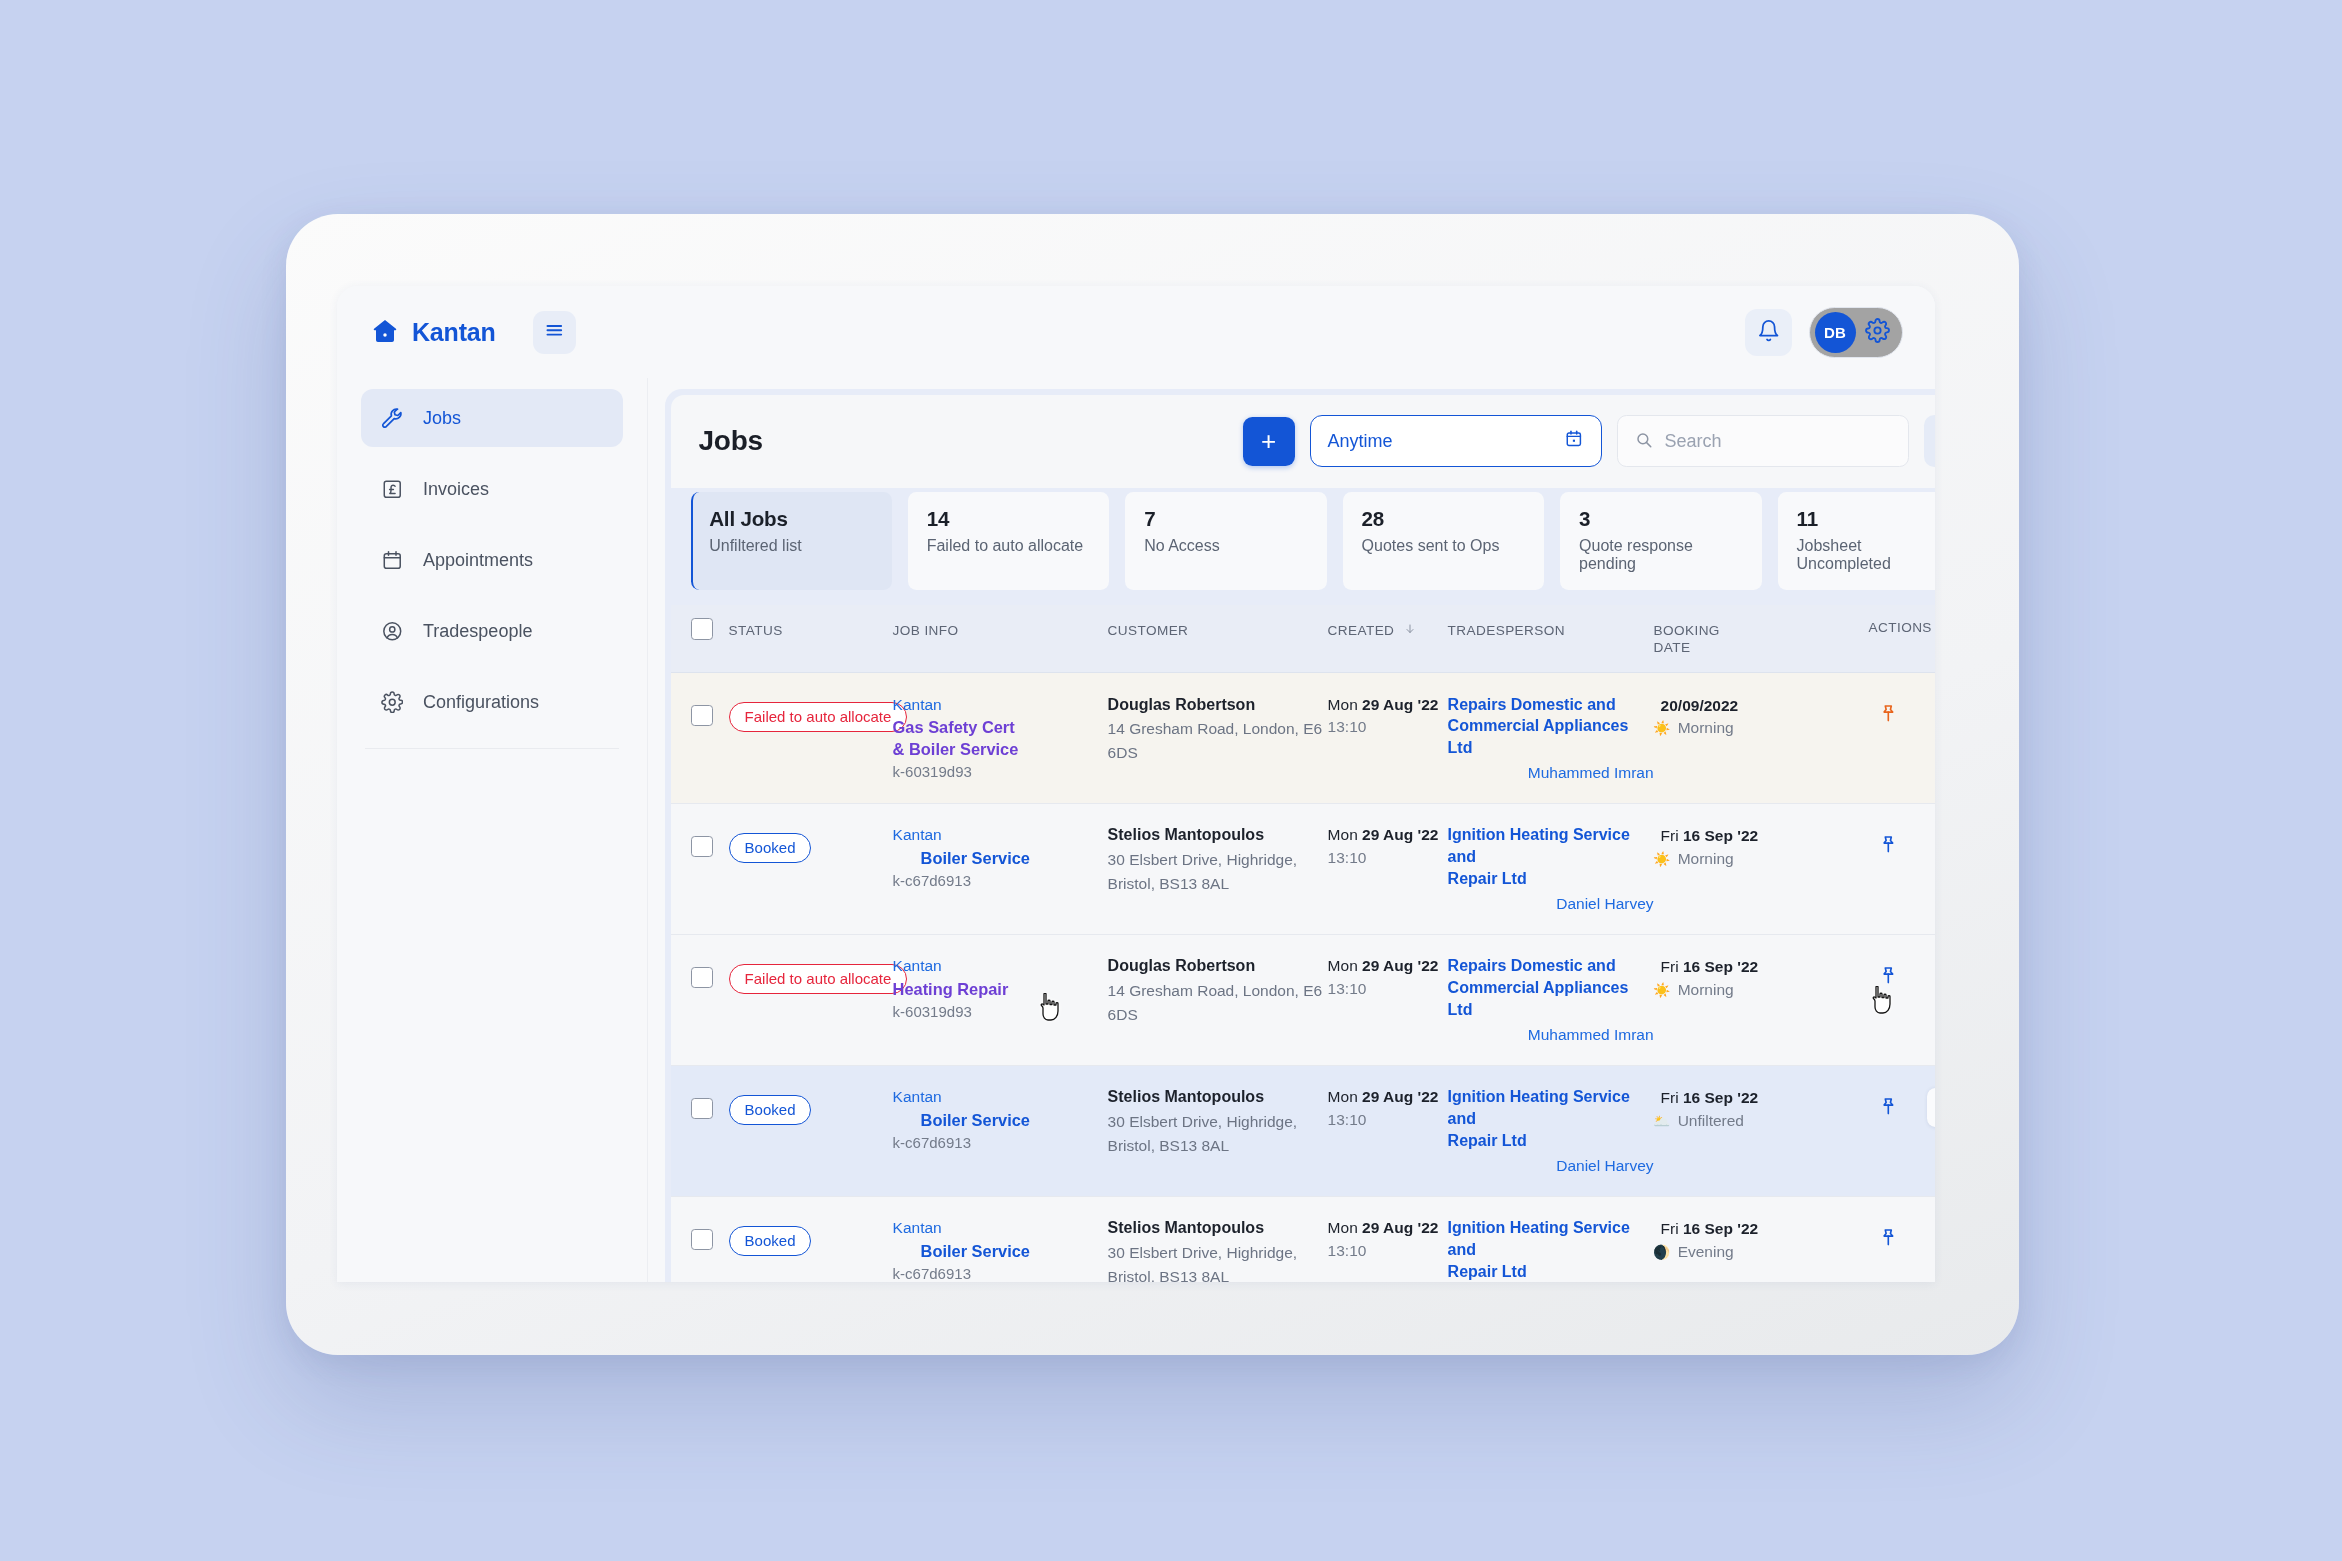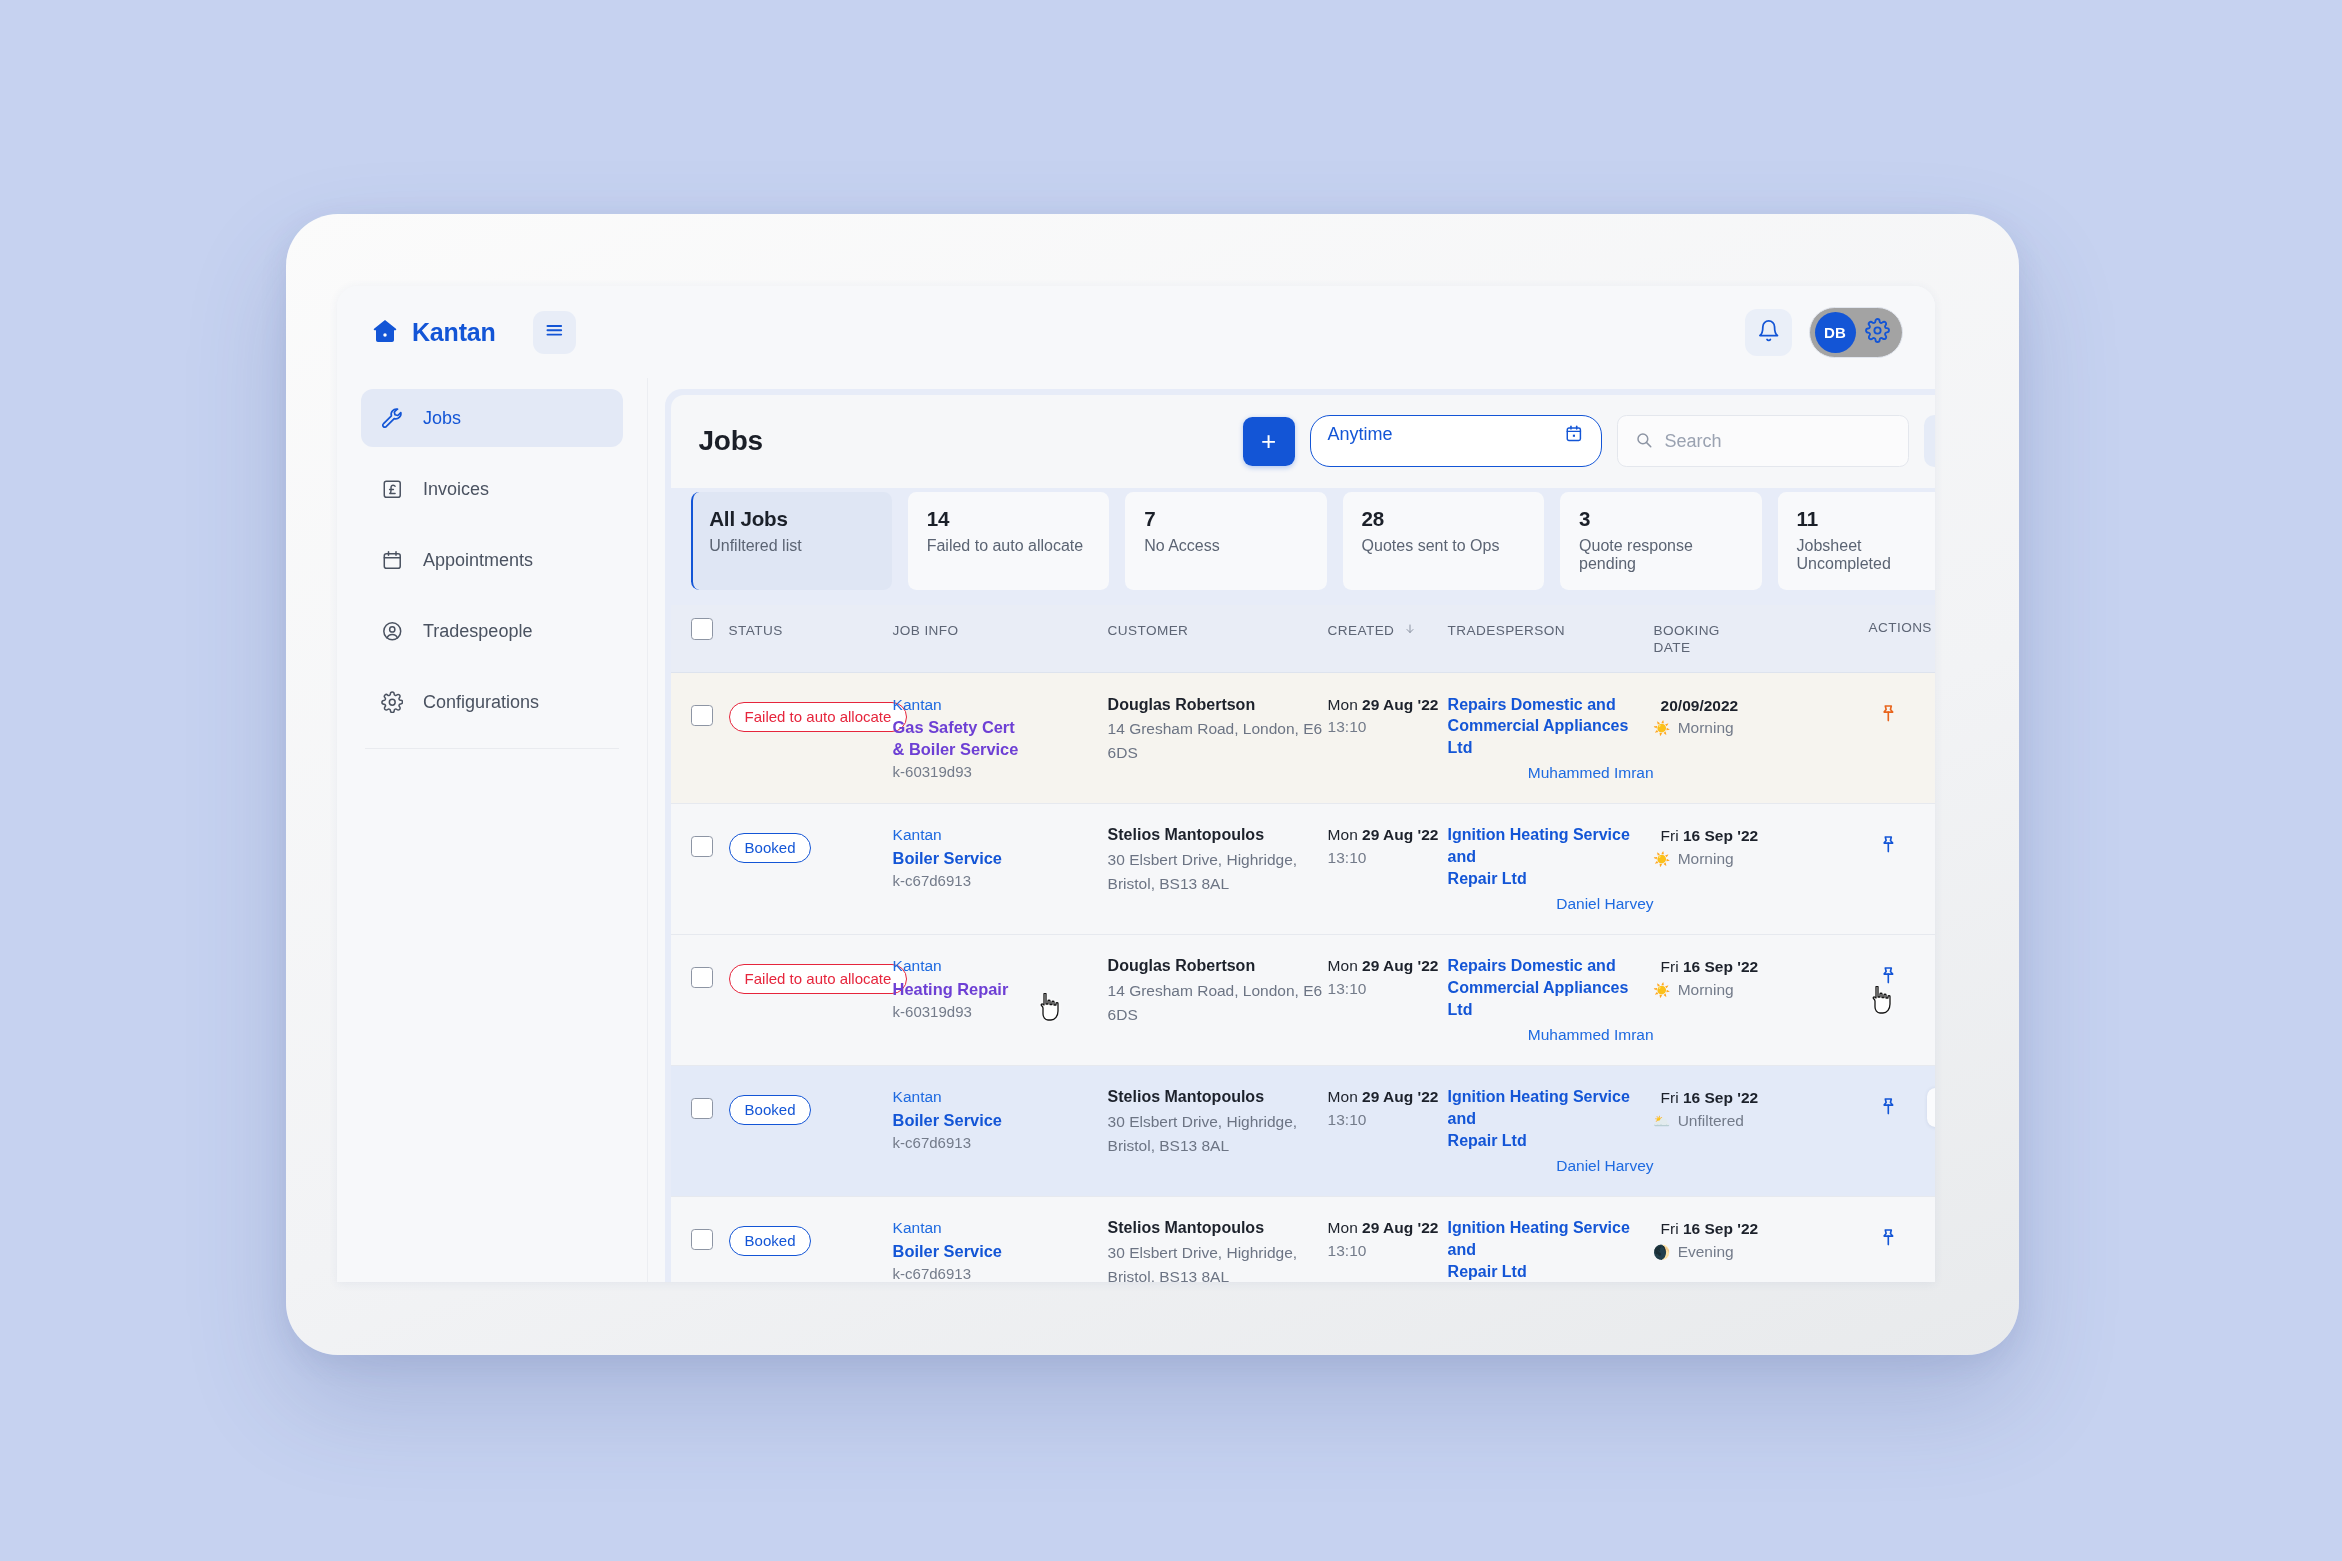--- a/index.html
+++ b/index.html
@@ -149,24 +149,24 @@
     background: #1355d6;
     border-radius: 9.4px;
     display: flex; align-items: center; justify-content: center;
     color: #fff; font-size: 26px; font-weight: 300;
     cursor: pointer;
     box-shadow: 0 1.9px 5.6px rgba(19,85,214,.28);
   }
   .date-select {
     width: 292px; height: 52px;
     border: 1.7px solid #1355d6;
-    border-radius: 20px;
+    border-radius: 12px;
     background: #fff;
-    display: flex; align-items: flex-start;
-    padding: 8px 17px;
+    display: flex; align-items: center;
+    padding: 0 17px;
     color: #1355d6;
     font-size: 18px;
     font-weight: 500;
     cursor: pointer;
   }
   .date-select .sp { flex: 1; }
   .search-box {
     width: 292px; height: 52px;
     border: 1.4px solid #e4e7ed;
     border-radius: 9.4px;
@@ -267,21 +267,21 @@
     font-weight: 500;
     white-space: nowrap;
     margin-top: 8.4px;
     background: #fff;
   }
   .badge.red   { color: #e6253c; border: 1.5px solid #e6253c; }
   .badge.blue  { color: #1355d6; border: 1.5px solid #1355d6; }
 
   .job-brand { font-size: 15.5px; color: #1e6ae0; line-height: 1.45; }
   .job-name  { font-size: 16.4px; font-weight: bold; line-height: 1.35; }
-  .job-name.blue { color: #1355d6; }
+  .job-name.blue { color: #1355d6; margin-left: 28px; }
   .job-name.purple { color: #6d3fd4; }
   .job-ref   { font-size: 15px; color: #737b8a; margin-top: 2.8px; }
 
   .cust-name { font-size: 16px; font-weight: bold; color: #1c212b; line-height: 1.4; }
   .cust-addr { font-size: 15.5px; color: #6c7484; line-height: 1.45; margin-top: 1.9px; }
 
   .created-main { font-size: 15.5px; color: #1c212b; line-height: 1.45; }
   .created-main b { font-weight: bold; }
   .created-time { font-size: 15.5px; color: #737b8a; line-height: 1.4; }
 

